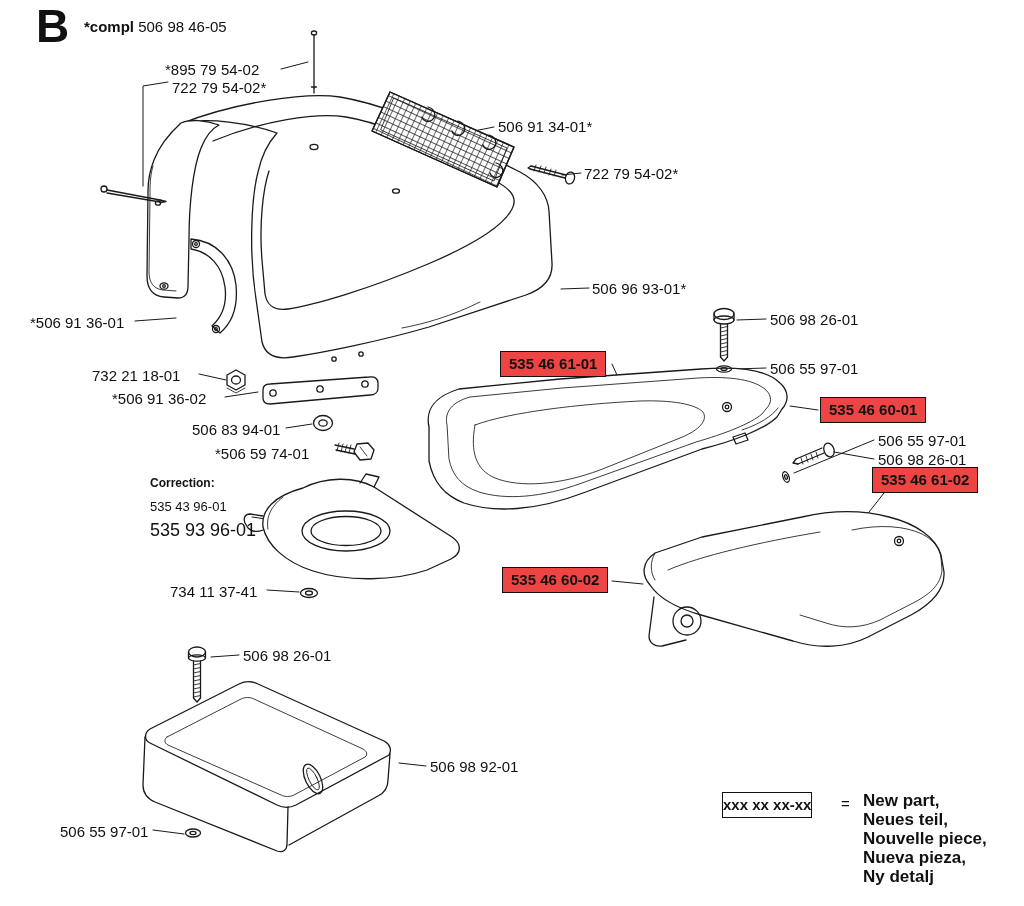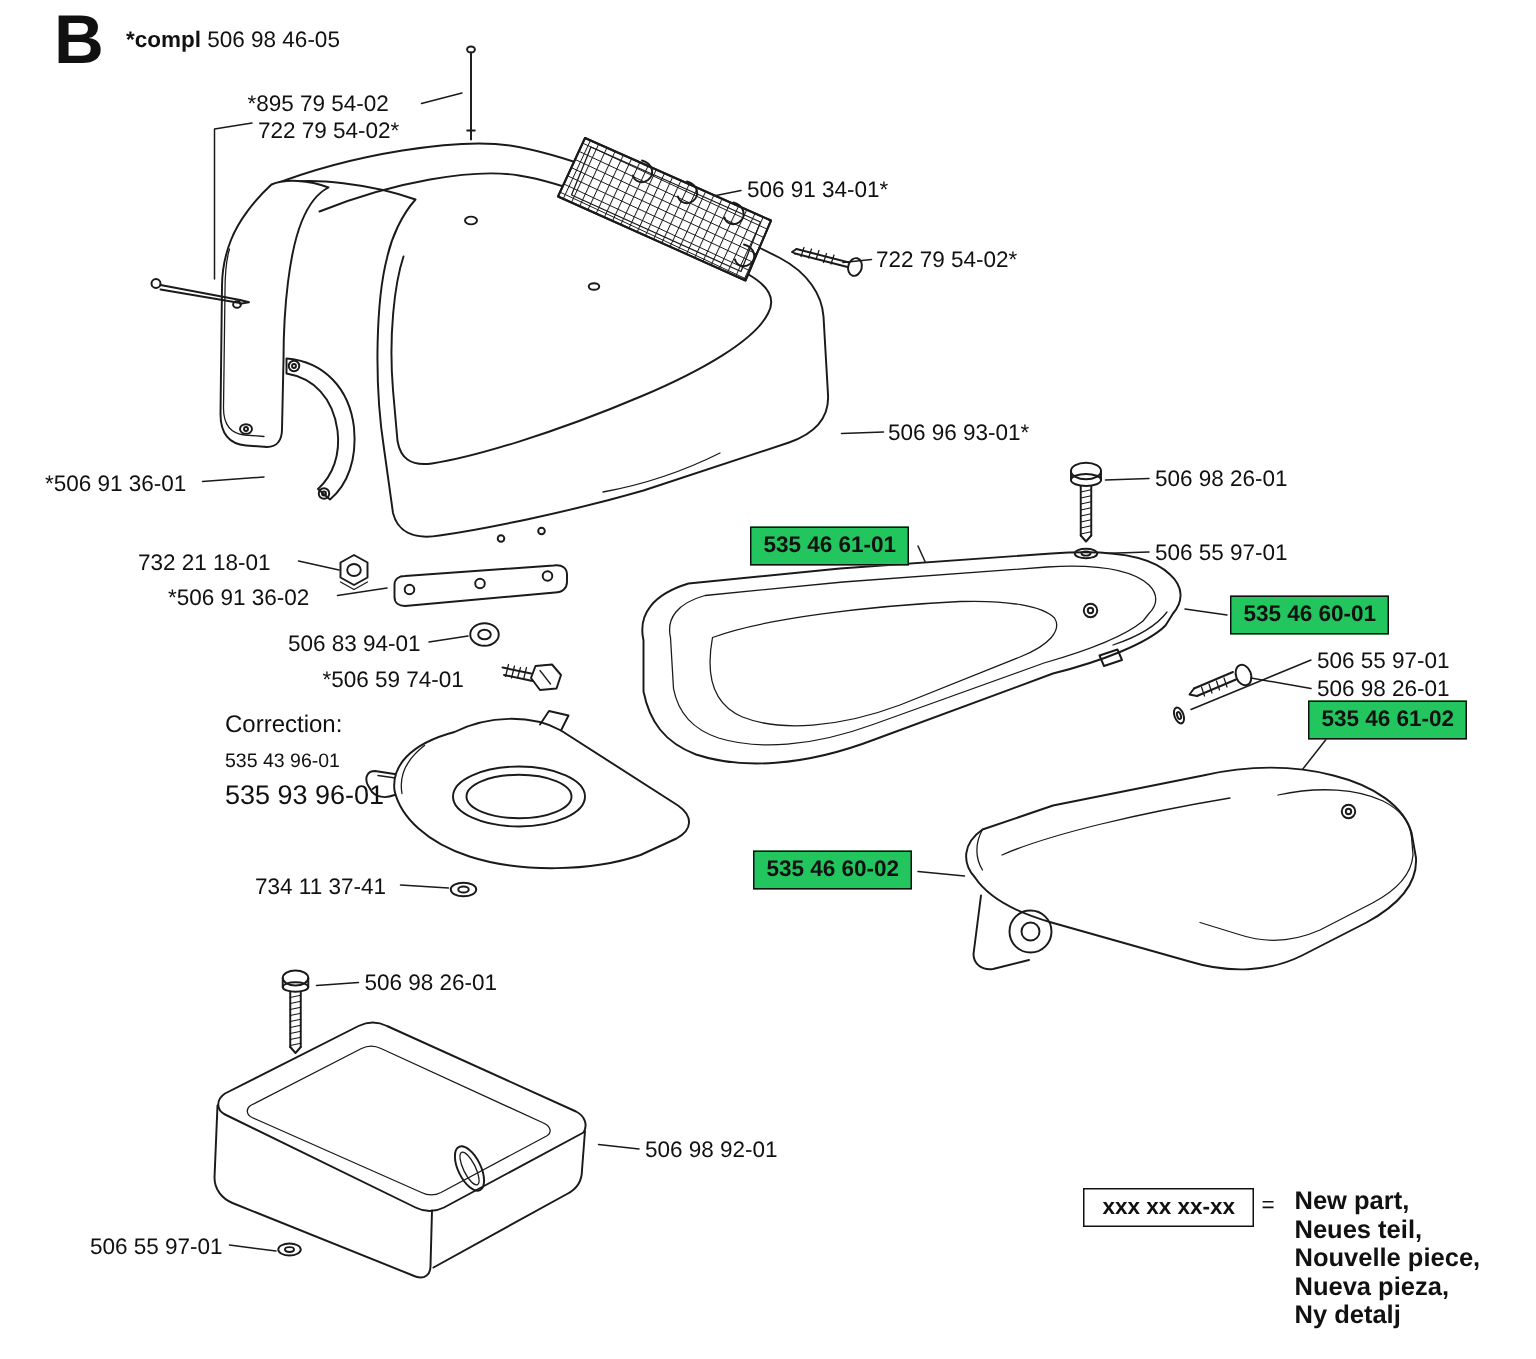--- a/index.html
+++ b/index.html
@@ -7,30 +7,30 @@
   .page { position:relative; width:1024px; height:906px; background:#fff; overflow:hidden; }
   .art { position:absolute; left:0; top:0; }
   .art path, .art line, .art polyline, .art polygon, .art ellipse, .art circle {
     stroke:#1a1a1a; stroke-width:1.3; fill:none; stroke-linecap:round; stroke-linejoin:round;
   }
   .art .fillw { fill:#ffffff; }
   .art .meshfill { fill:url(#mesh); }
   .art .thin { stroke-width:0.85; }
   .art .leader { stroke-width:1; }
   .lbl { position:absolute; font-size:15px; white-space:nowrap; line-height:17px; }
-  .lbl.boxed { border:1.5px solid #111; padding:3px 8px 4px; font-weight:bold; background:#22c55e; }
+  .lbl.boxed { border:1.5px solid #111; padding:3px 8px 4px; font-weight:bold; background:#ef4444; }
   .section-letter { position:absolute; left:36px; top:2px; font-size:46px; font-weight:bold; line-height:48px; }
   .compl { position:absolute; left:84px; top:18px; font-size:15px; }
   .compl .b { font-weight:bold; }
   .correction { position:absolute; left:150px; top:472px; }
-  .correction .c1 { font-size:16px; line-height:23px; }
+  .correction .c1 { font-size:12px; line-height:23px;font-weight:bold; }
   .correction .c2 { font-size:13px; line-height:24px; }
   .correction .c3 { font-size:18px; line-height:23px; }
   .legend { position:absolute; left:722px; top:790px; }
-  .legend-box { position:absolute; left:0; top:2px; border:1.5px solid #111; padding:3px 12px 4px; font-weight:bold; font-size:15px; white-space:nowrap; background:#fff; }
+  .legend-box { position:absolute; left:0; top:2px; border:1.5px solid #111; padding:3px 0 4px; font-weight:bold; font-size:15px; white-space:nowrap; background:#fff; }
   .legend-eq { position:absolute; left:119px; top:5px; font-size:15px; }
   .legend-lines { position:absolute; left:141px; top:1px; font-weight:bold; font-size:17px; line-height:19px; white-space:nowrap; }
 </style>
 </head>
 <body>
 
 <div class="page">
 
   <svg class="art" width="1024" height="906" viewBox="0 0 1024 906" xmlns="http://www.w3.org/2000/svg">
     <defs>

